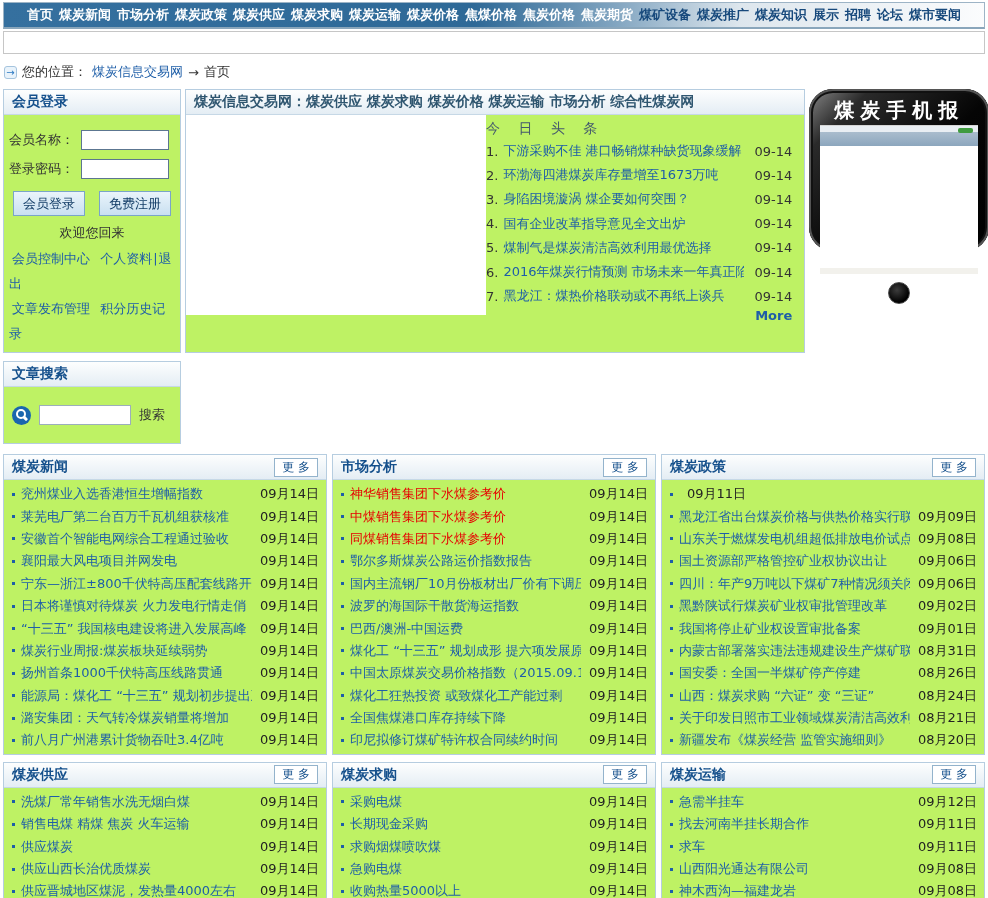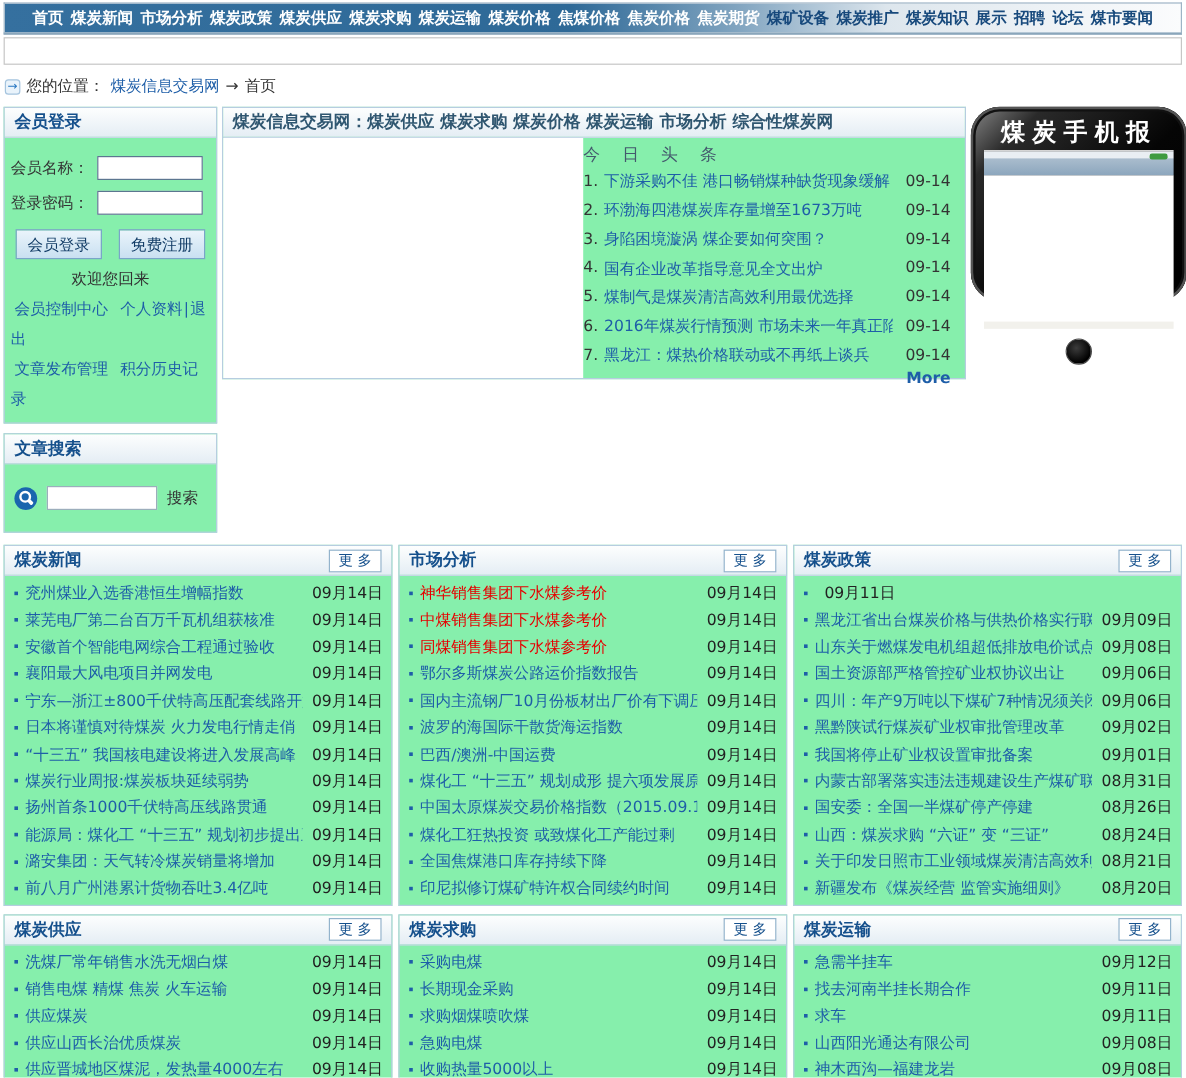--- a/index.html
+++ b/index.html
@@ -26,21 +26,21 @@
 
   
   .breadcrumb { margin:9px 4px 8px 4px; display:flex; align-items:center; gap:5px; }
   .bc-icon {
     width:13px; height:13px; border:1px solid #a5c4de; background:#e9f3fb; border-radius:3px;
     color:#2a78c2; font-size:10px; line-height:11px; text-align:center; flex:none;
   }
   .breadcrumb .site-link { color:#1e5ea8; }
 
   
-  .panel { border:1px solid #b6cde0; background:#86efac; }
+  .panel { border:1px solid #b6cde0; background:#bef264; }
   .panel-header {
     height:25px; padding:0 8px;
     background:linear-gradient(#fdfefe,#e4edf4);
     border-bottom:1px solid #c6d8e6;
     display:flex; align-items:center; justify-content:space-between;
   }
   .panel-title { color:#15508c; font-weight:bold; font-size:14px; }
   .more-btn {
     border:1px solid #93b3cc; background:#fff; color:#15508c;
     font-size:12px; padding:1px 7px; line-height:15px;
@@ -74,21 +74,21 @@
     border:2px solid #fff; border-radius:50%;
   }
   .search-icon::after {
     content:""; position:absolute; left:11px; top:11px; width:5px; height:2.5px;
     background:#fff; transform:rotate(45deg); border-radius:1px;
   }
   .search-input { width:92px; height:20px; border:1px solid #9caebc; background:#fff; }
   .search-label { color:#333; }
 
   
-  .mid-panel { flex:1; height:227px; }
+  .mid-panel { flex:1; height:264px; }
   .mid-header .panel-title { color:#2f5670; }
   .mid-body { display:flex; height:200px; }
   .mid-left { width:300px; flex:none; background:#fff; }
   .headlines { flex:1; padding:2px 12px 0 0; }
   .hl-title { color:#44596d; font-size:14px; letter-spacing:7px; margin:3px 0 1px 0; }
   .hl-row { display:flex; align-items:center; height:24.2px; }
   .hl-num { color:#333; margin-right:5px; flex:none; }
   .hl-link { color:#1e5ea8; flex:1; white-space:nowrap; overflow:hidden; }
   .hl-date { color:#333; margin-left:10px; flex:none; }
   .hl-more { text-align:right; height:22px; }

